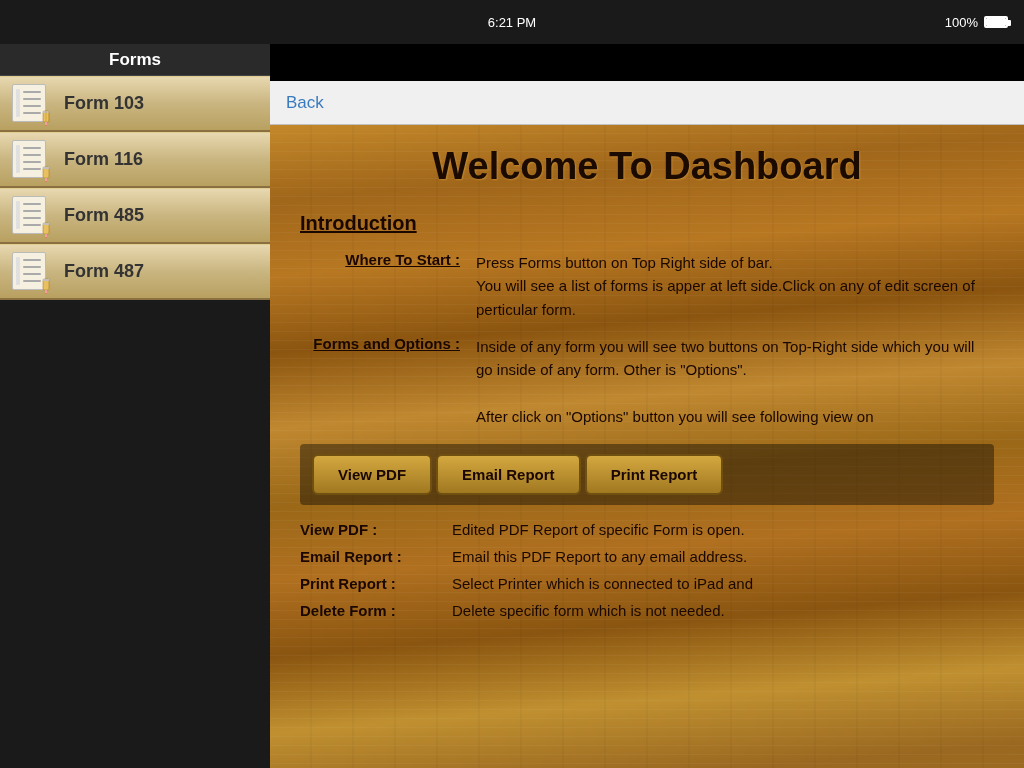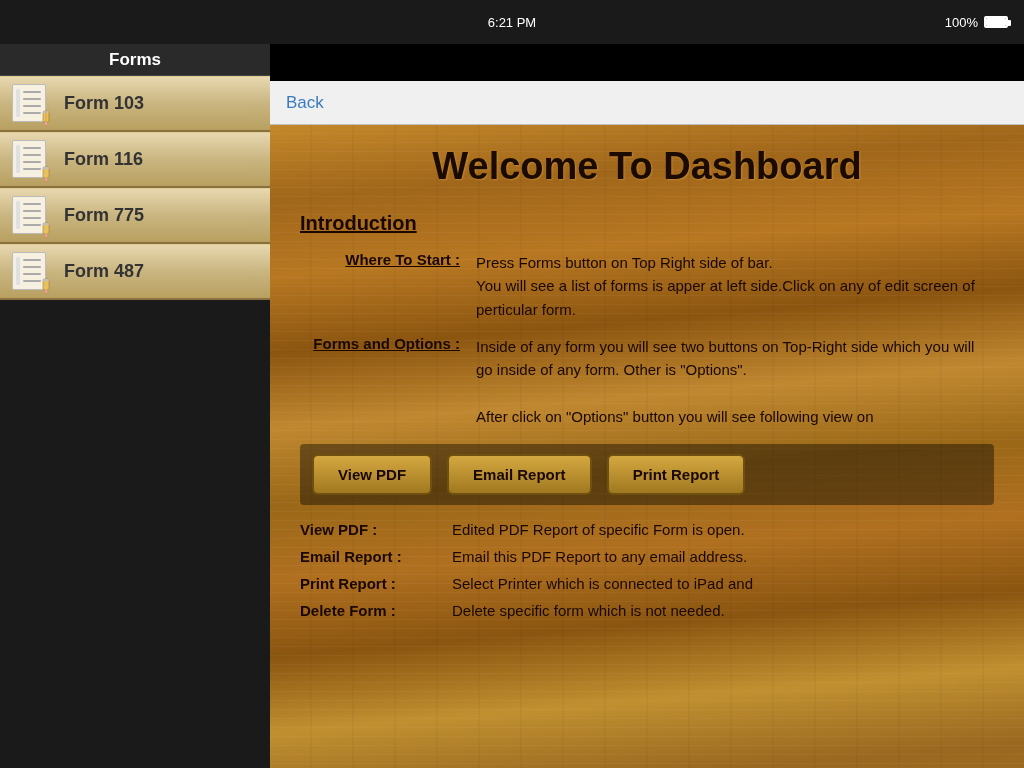--- a/index.html
+++ b/index.html
@@ -203,21 +203,21 @@
       text-align: right;
     }
     .intro-text {
       font-size: 15px;
       color: #1a0800;
       line-height: 1.55;
     }
 
     .options-bar {
       display: flex;
-      gap: 15px;
+      gap: 4px;
       margin: 16px 0;
       background: rgba(0,0,0,0.4);
       padding: 10px 12px;
       border-radius: 4px;
     }
     .option-btn {
       padding: 10px 24px;
       background: linear-gradient(180deg, #d4a840 0%, #a07820 100%);
       border: 2px solid #705010;
       border-radius: 6px;
@@ -311,21 +311,21 @@
           <div class="line"></div>
           <div class="line"></div>
         </div>
         <svg class="pencil-icon" viewBox="0 0 16 16">
           <rect x="3" y="1" width="6" height="11" rx="1" fill="#e8c060" stroke="#a07020" stroke-width="0.5"></rect>
           <rect x="5" y="12" width="2" height="3" fill="#f0a0a0"></rect>
           <polygon points="5,15 7,15 6,16" fill="#ff6040"></polygon>
           <rect x="3" y="1" width="6" height="2" fill="#c0c0c0"></rect>
         </svg>
       </div>
-      <span class="sidebar-item-label">Form 775</span>
+      <span class="sidebar-item-label">Form 485</span>
     </div>
 
     <div class="sidebar-item">
       <div class="notebook-icon">
         <div class="lines">
           <div class="line"></div>
           <div class="line"></div>
           <div class="line"></div>
           <div class="line"></div>
         </div>

